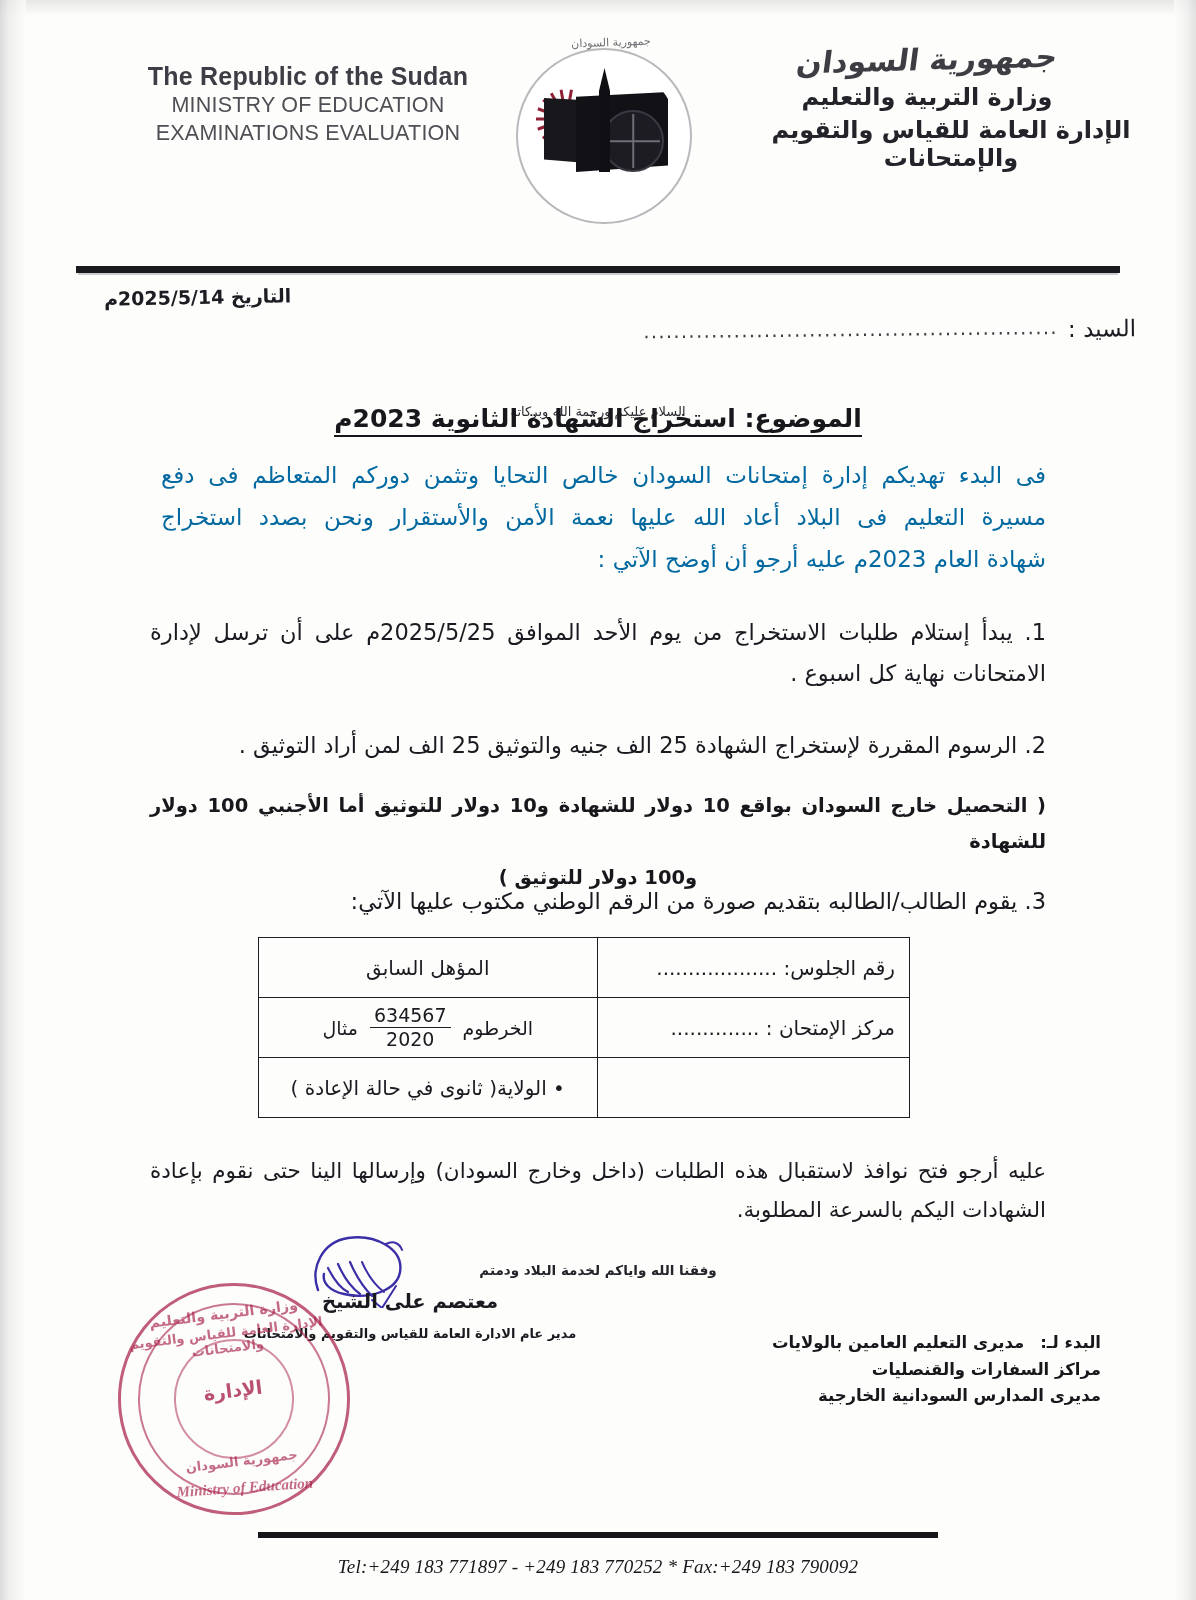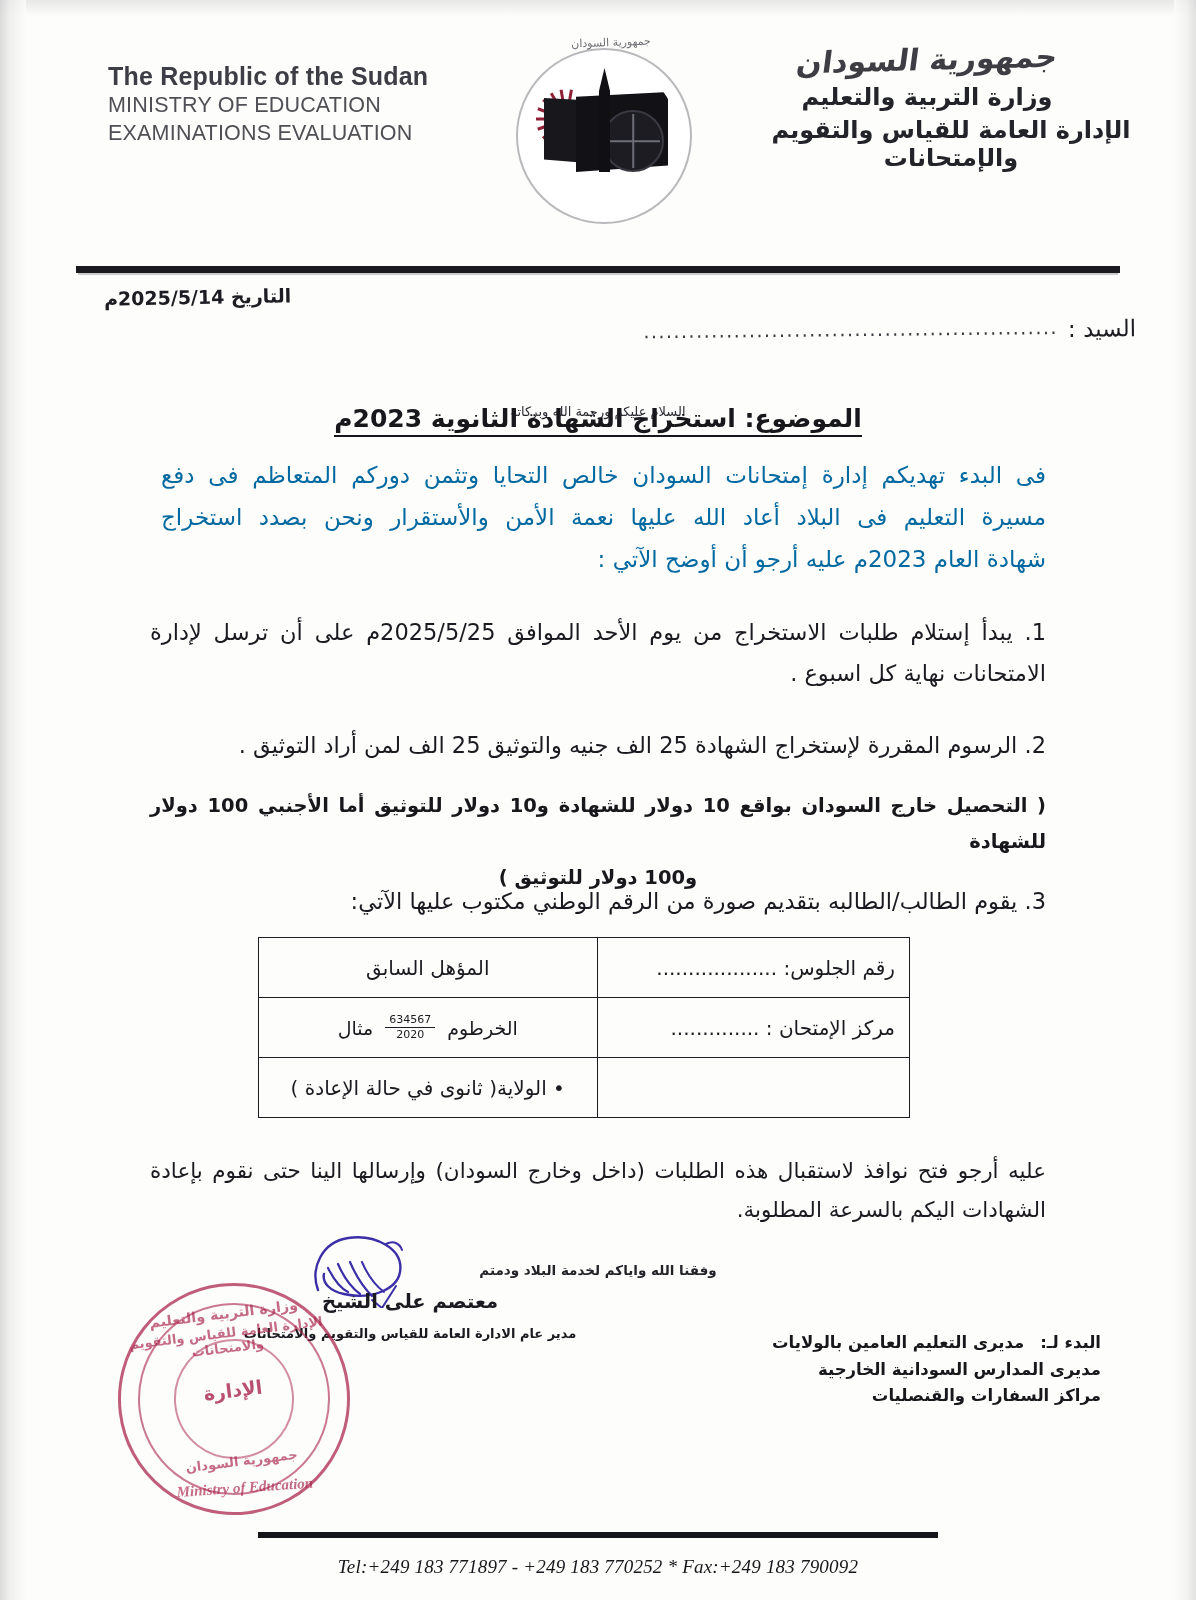--- a/index.html
+++ b/index.html
@@ -47,21 +47,21 @@
   .letterhead {
     position: absolute;
     left: 36px; right: 36px; top: 18px;
     height: 218px;
   }
   .lh-en {
     position: absolute;
     left: 72px;
     top: 42px;
     width: 400px;
-    text-align: left;
+    text-align: center;
     color: #4a4a4f;
     font-family: "Liberation Sans", sans-serif;
     line-height: 1.28;
   }
   .lh-en .l1 {
     font-size: 25px;
     font-weight: bold;
     color: #3d3d45;
     letter-spacing: .2px;
   }
@@ -376,21 +376,21 @@
   }
   .info-table td.right-col { width: 48%; }
   .info-table td.left-col  { width: 52%; text-align: center; }
   .frac {
     display: inline-flex;
     flex-direction: column;
     align-items: center;
     vertical-align: middle;
     margin: 0 6px;
     line-height: 1.08;
-    font-size: 11px;
+    font-size: 19px;
     direction: ltr;
   }
   .frac .num {
     border-bottom: 1.4px solid #1d1d23;
     padding: 0 4px 1px 4px;
   }
   .frac .den { padding-top: 1px; }
   .cell-flex {
     display: flex;
     align-items: center;
@@ -698,20 +698,20 @@
     <div class="stamp-center">الإدارة</div>
     <div class="stamp-arc stamp-arc-bottom">جمهورية السودان</div>
     <div class="stamp-arc stamp-arc-en">Ministry of Education</div>
   </div>
 
   <div class="cc-block">
     <div class="cc-head">
       <span>البدء لـ:</span>
       <span>مديرى التعليم العامين بالولايات</span>
     </div>
+    <div>مراكز السفارات والقنصليات</div>
     <div>مديرى المدارس السودانية الخارجية</div>
-    <div>مراكز السفارات والقنصليات</div>
   </div>
 
   <div class="footer-rule"></div>
   <div class="footer-text">Tel:+249 183 771897 - +249 183 770252 * Fax:+249 183 790092</div>
 
 </div>
 
 </body></html>

